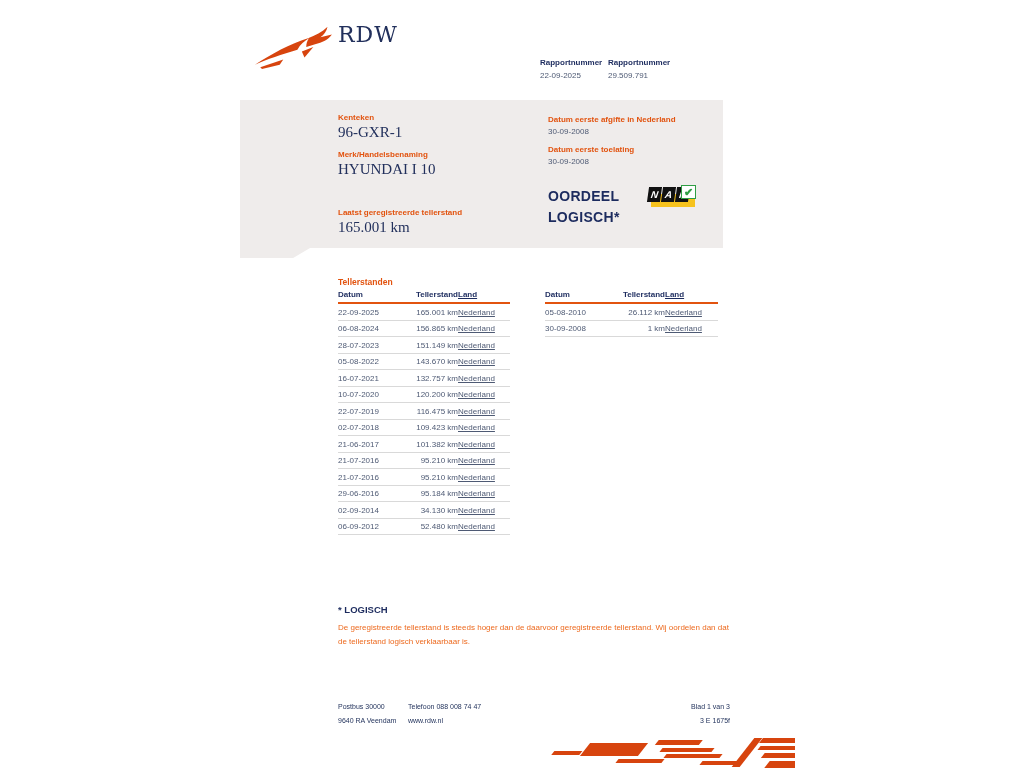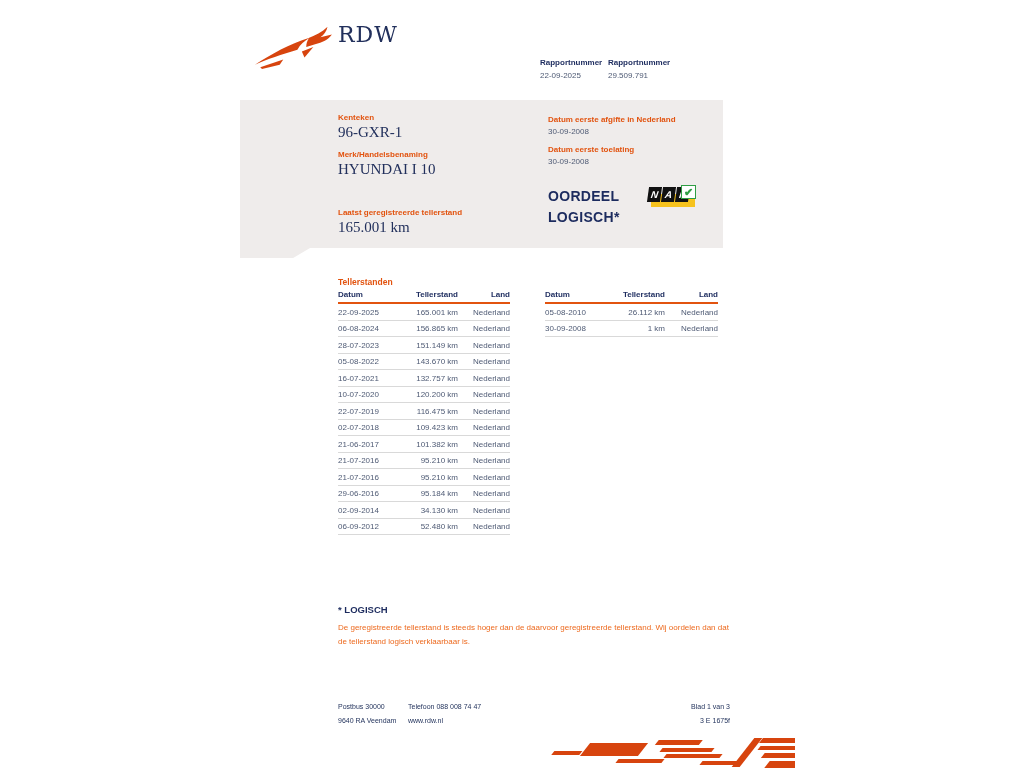--- a/index.html
+++ b/index.html
@@ -47,21 +47,21 @@
   #tbl-title { left:338px; top:277px; font-size:8.5px; font-weight:bold; color:#e2530f; }
   .odo-table { border-collapse:collapse; table-layout:fixed; }
   #table1 { left:338px; top:290px; width:172px; }
   #table2 { left:545px; top:290px; width:173px; }
   .odo-table th { font-size:8px; font-weight:bold; color:#1c2b5e; padding:0 0 3px 0;
                   border-bottom:2px solid #e2530f; }
   .odo-table td { font-size:8px; color:#4e5a74; padding:3.5px 0 3px 0;
                   border-bottom:1px solid #d9d9d9; white-space:nowrap; overflow:hidden; }
   .odo-table .c0 { width:72px; text-align:left; }
   .odo-table .c1 { width:48px; text-align:right; }
-  .odo-table .c2 { text-align:right; }
+  .odo-table .c2 { text-align:left;text-decoration:underline; }
 
   
   #footnote { left:338px; top:604px; width:392px; }
   #footnote-title { font-size:9.5px; font-weight:bold; color:#1c2b5e; }
   #footnote-text  { font-size:8px; color:#ed6a1f; line-height:14px; margin-top:6px; }
 
   
   .ft { font-size:7px; color:#25355e; line-height:14px; }
   #ft-address { left:338px; top:700px; }
   #ft-contact { left:408px; top:700px; }

